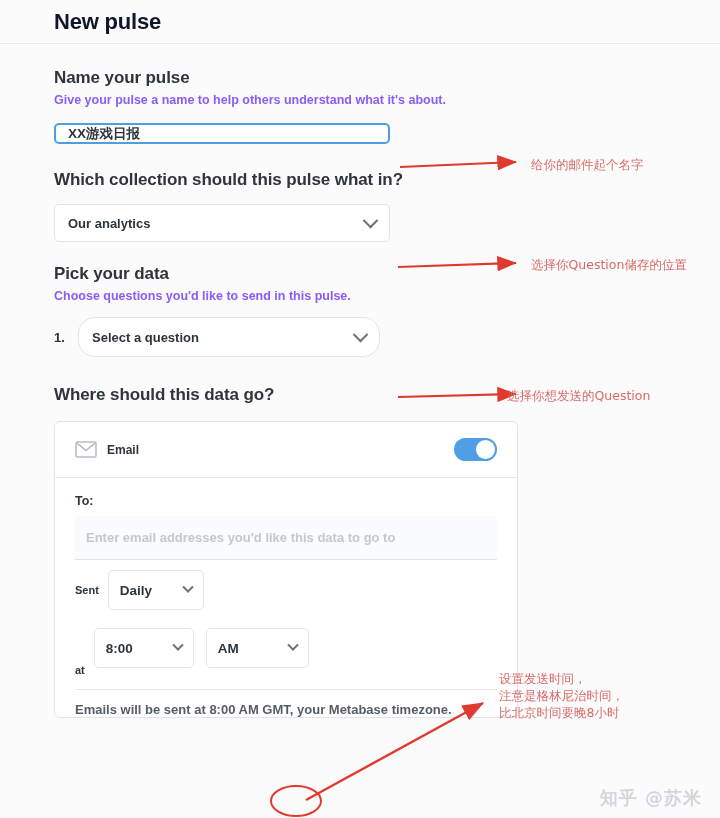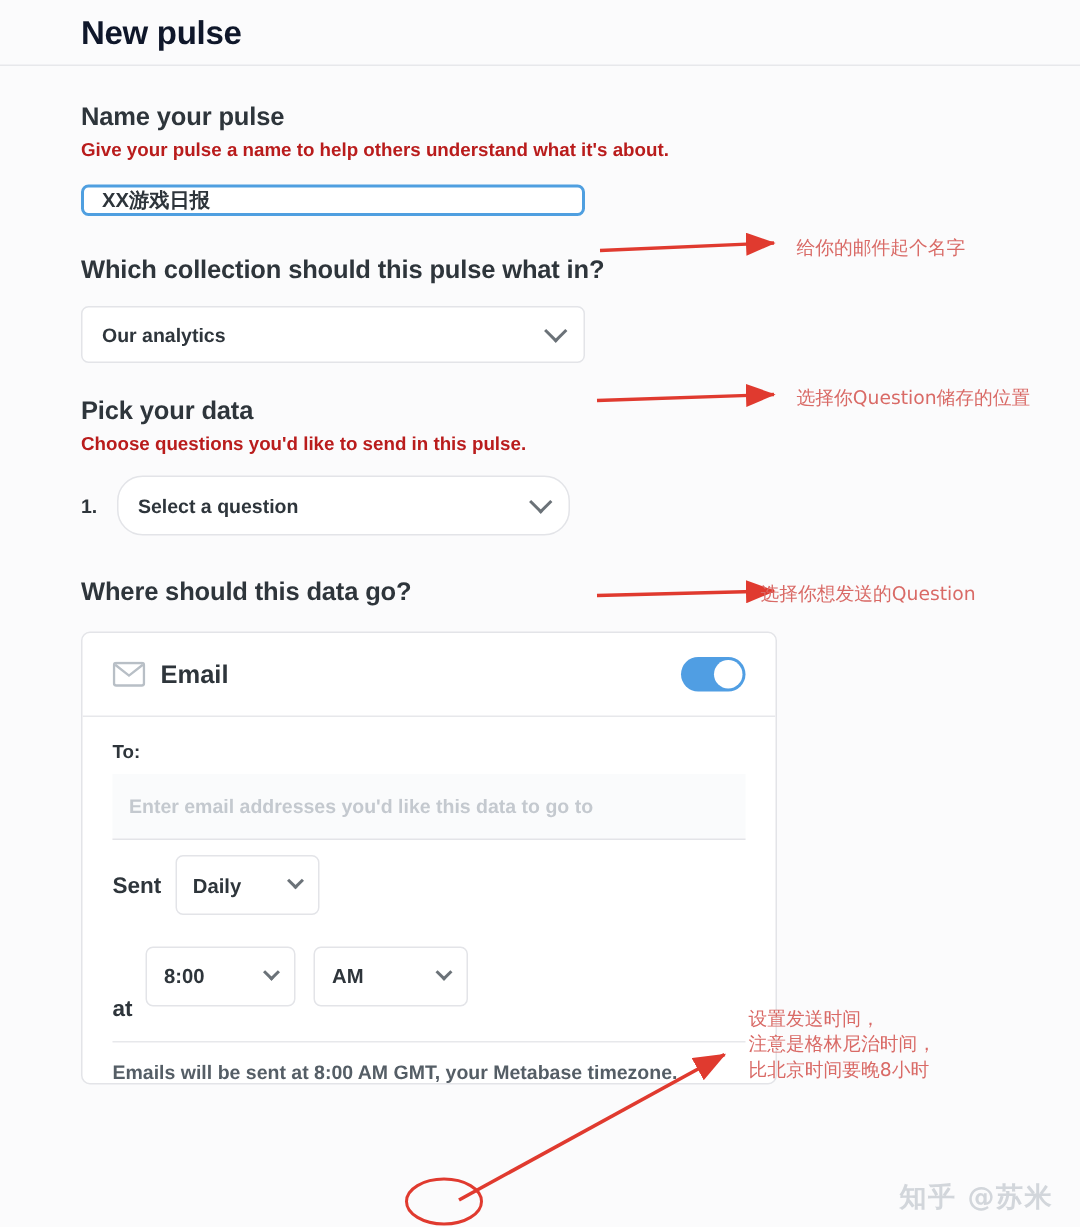--- a/index.html
+++ b/index.html
@@ -41,21 +41,21 @@
 
   .section-title {
     font-size: 17px;
     font-weight: 700;
     color: #2e353b;
     margin: 0;
     letter-spacing: -0.1px;
   }
   .section-sub {
     font-size: 12.5px;
-    color: #b91c1c;
+    color: #8b5cf6;
     font-weight: 600;
     margin: 5px 0 0 0;
   }
 
   
   .name-input {
     margin-top: 16px;
     width: 336px;
     height: 21px;
     border: 2px solid #4f9fe0;
@@ -122,21 +122,21 @@
   }
   .email-head {
     height: 56px;
     display: flex;
     align-items: center;
     padding: 0 20px;
     border-bottom: 1px solid #e7e8eb;
   }
   .env-icon { width: 22px; height: 17px; flex: none; margin-right: 10px; }
   .email-label {
-    font-size: 17px;
+    font-size: 12px;
     font-weight: 700;
     color: #2e353b;
   }
   .toggle {
     margin-left: auto;
     width: 43px; height: 23px;
     border-radius: 12px;
     background: #509ee3;
     position: relative;
     flex: none;
@@ -167,21 +167,21 @@
     color: #c4c9cf;
     font-weight: 600;
   }
 
   .sched-row {
     display: flex;
     align-items: center;
     margin-top: 10px;
   }
   .sched-label {
-    font-size: 15px;
+    font-size: 11px;
     font-weight: 700;
     color: #2e353b;
     margin-right: 9px;
   }
   .sched-label.at { margin-right: 9px; margin-top: 44px; }
   .mini-select {
     height: 40px;
     border: 1px solid #e3e4e8;
     border-radius: 5px;
     background: #ffffff;

